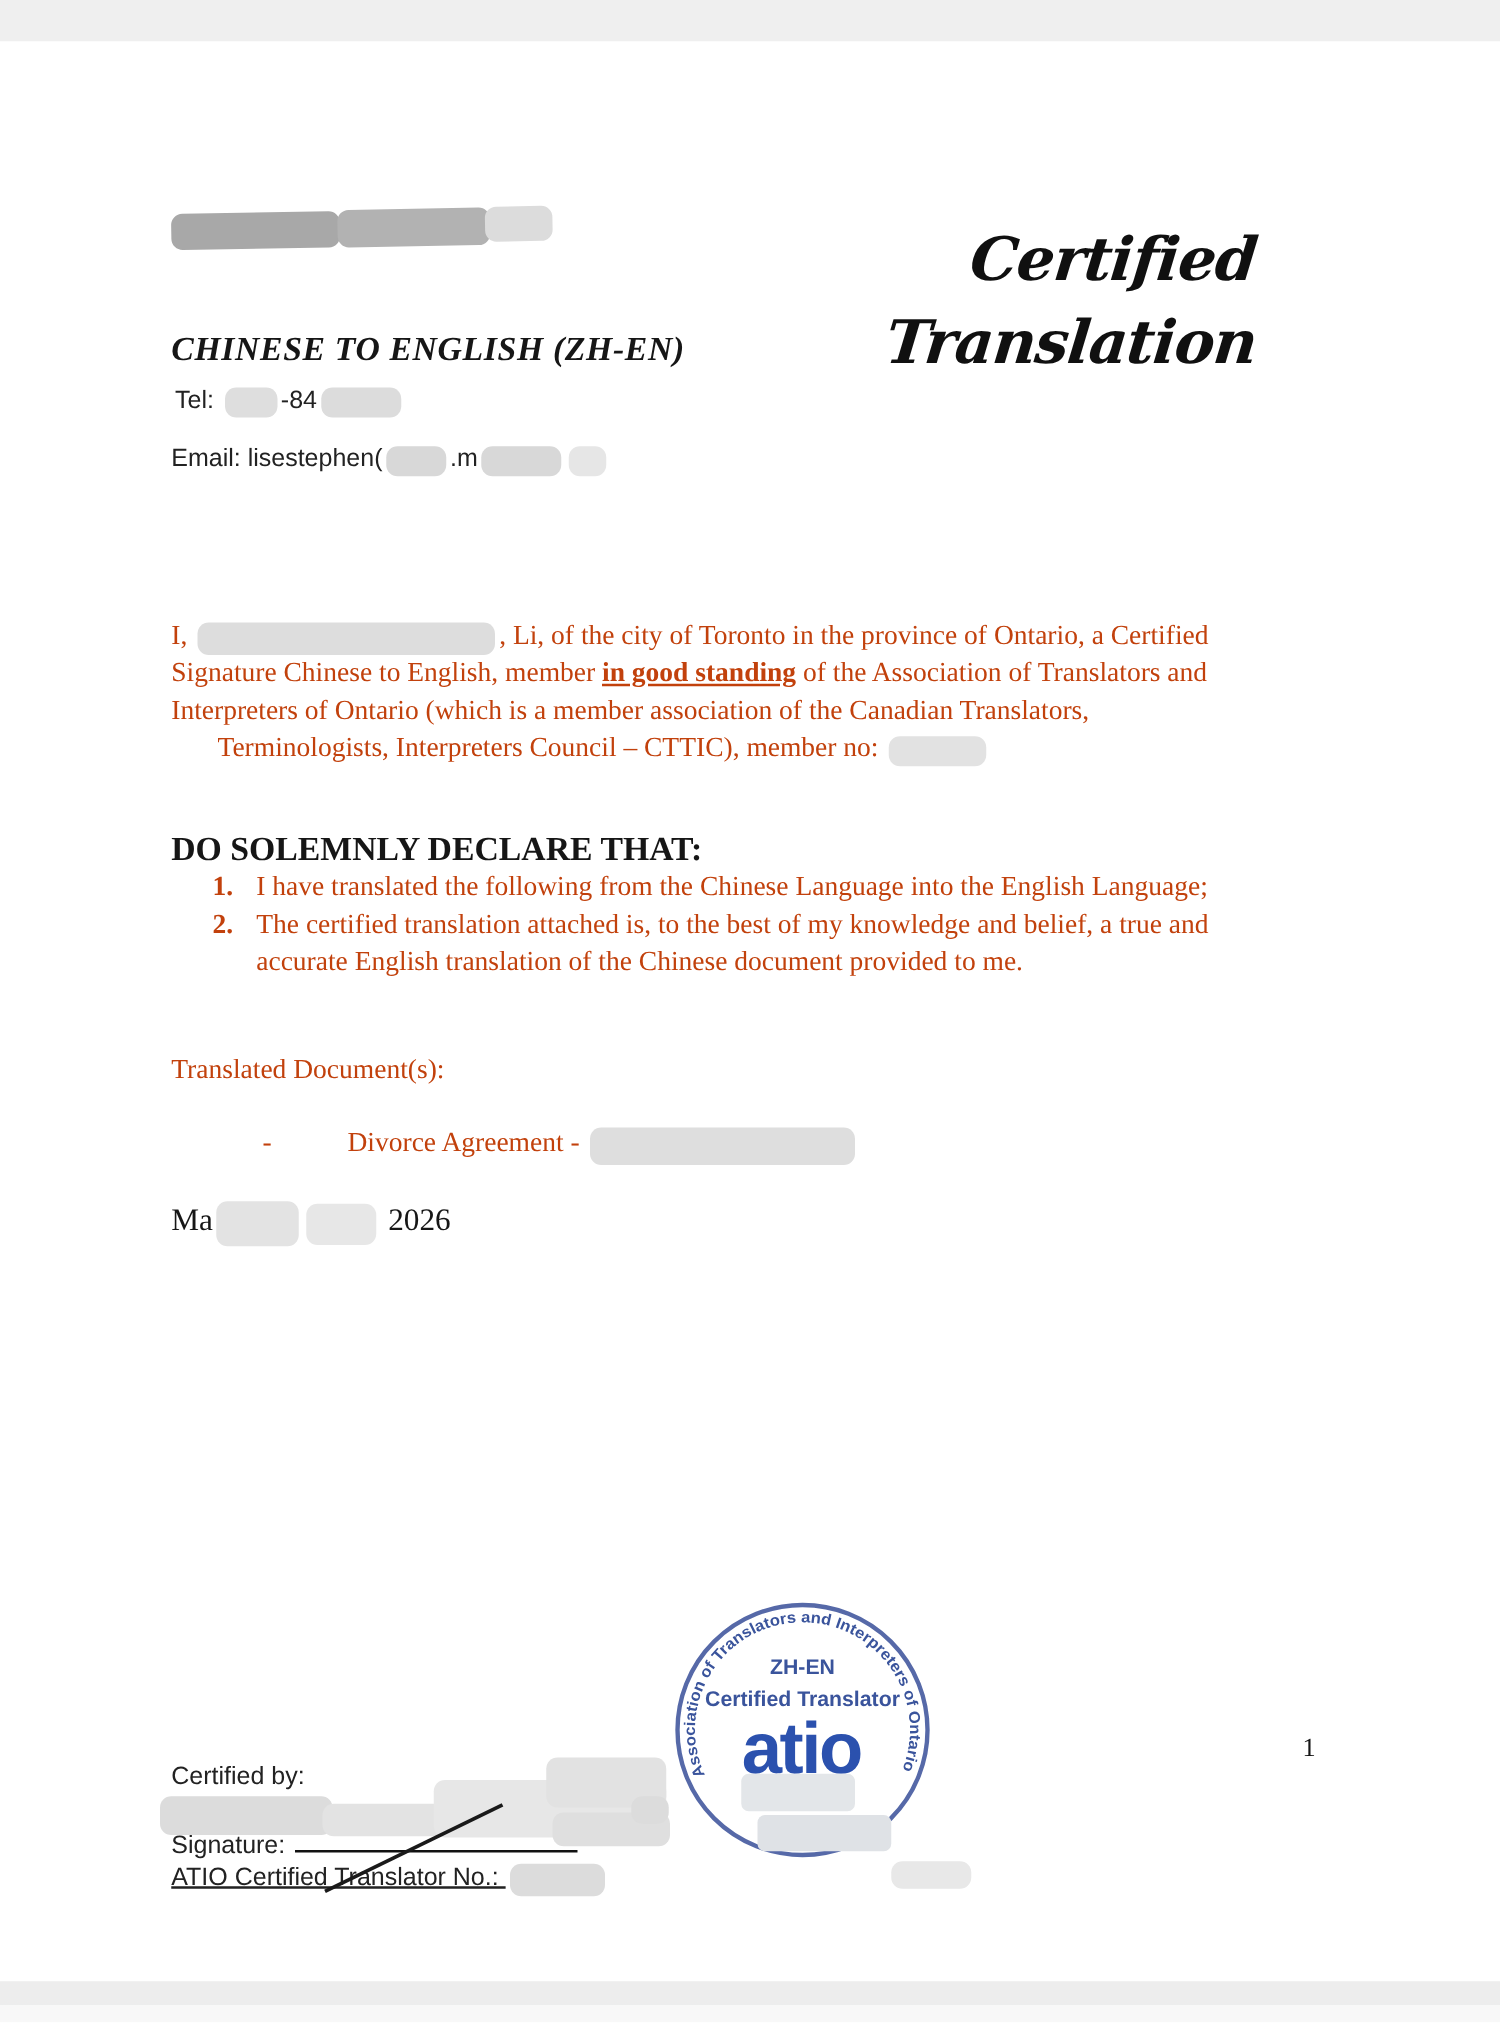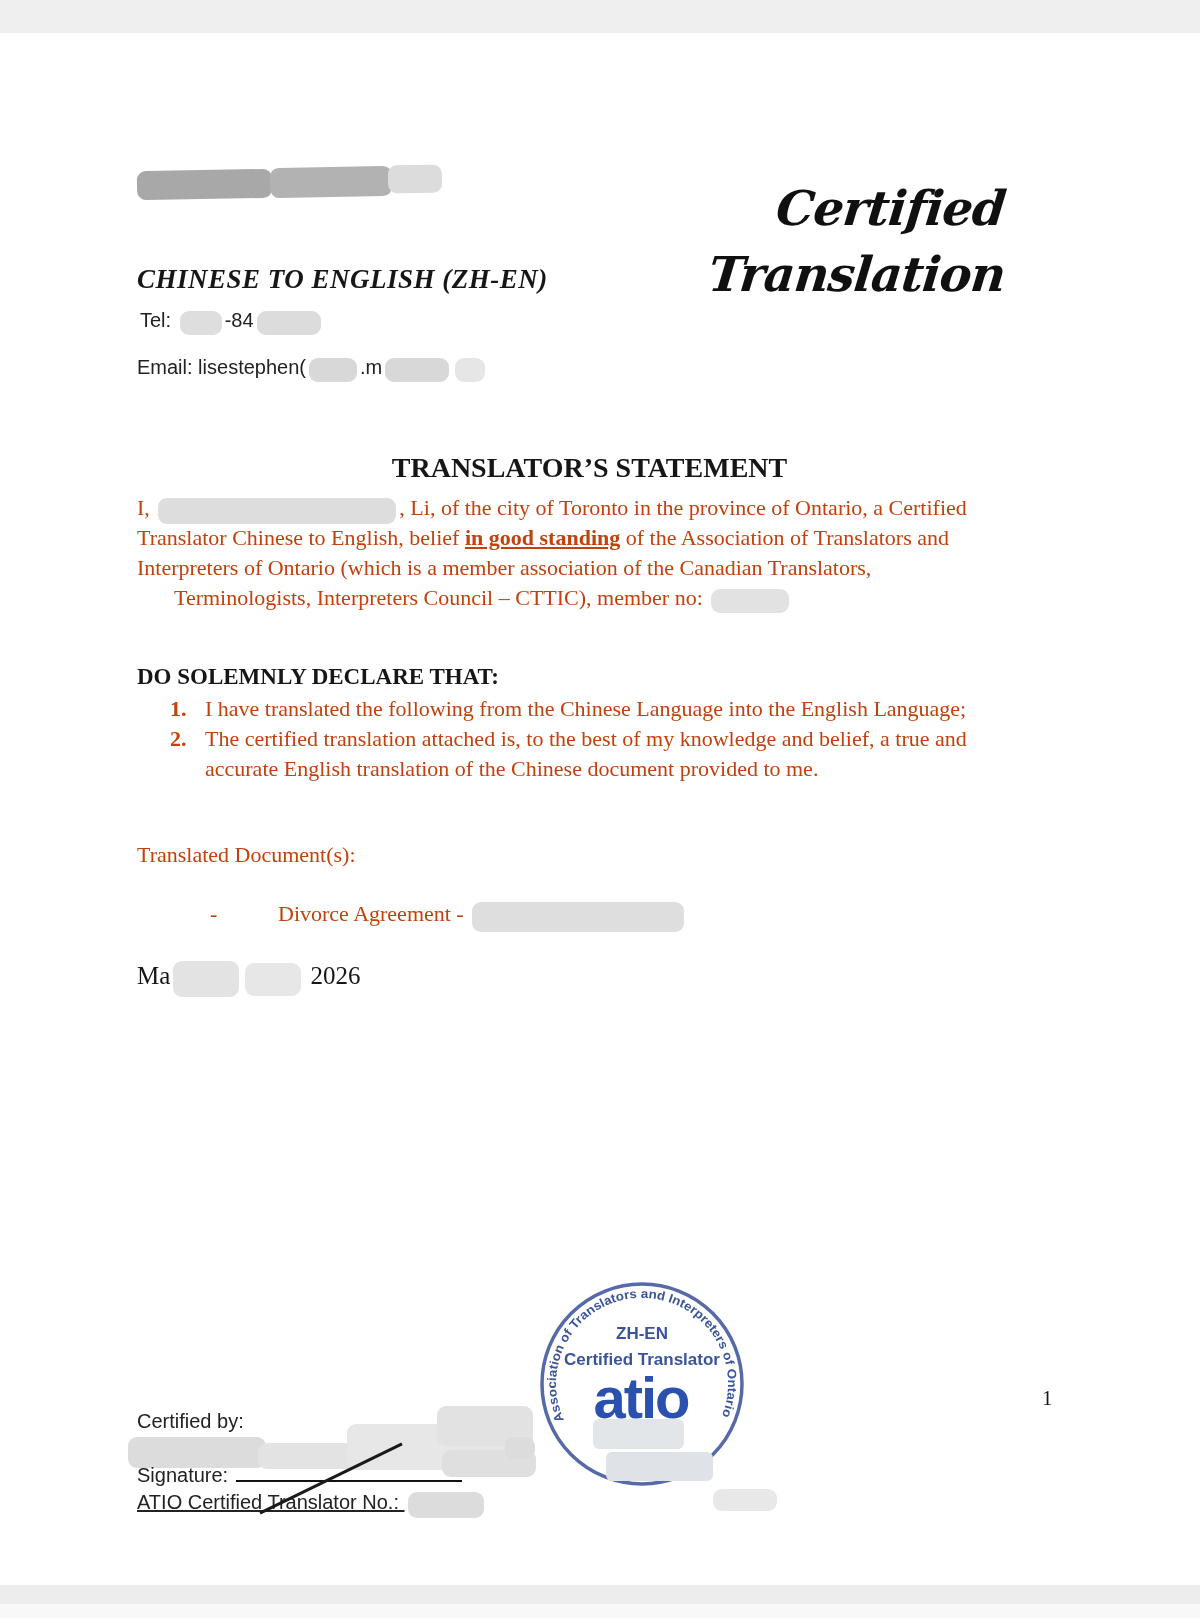--- a/index.html
+++ b/index.html
@@ -29,27 +29,26 @@
   <div class="band" style="top:1585px;height:19px;background:#ededed;"></div>
   <div class="band" style="top:1604px;height:14px;background:#f8f8f8;"></div>
 
   <div class="abs lh-head" style="left:137px;top:264px;">CHINESE TO ENGLISH (ZH-EN)</div>
   <div class="abs contact" style="left:140px;top:309px;"><span>Tel: </span><span class="redact" style="width: 42px; height: 24px; background: rgb(222, 222, 222);"></span><span>-84</span><span class="redact" style="width: 64px; height: 24px; background: rgb(220, 220, 220);"></span></div>
   <div class="abs contact" style="left:137px;top:356px;"><span>Email: lisestephen(</span><span class="redact" style="width: 48px; height: 24px; background: rgb(216, 216, 216);"></span><span>.m</span><span class="redact" style="width: 64px; height: 24px; background: rgb(216, 216, 216);"></span><span class="redact" style="width: 30px; height: 24px; background: rgb(230, 230, 230);"></span></div>
 
   <div class="abs badge-line" style="left:690px;top:180px;width:315px;text-align:right;">Certified</div>
   <div class="abs badge-line" style="left:690px;top:246px;width:315px;text-align:right;">Translation</div>
 
-  <div class="abs h-center" style="left:137px;top:452px;width:905px;font-size:28px;font-weight:bold;">TRANSLATOR’S STATEMENT</div>
   <div class="abs body-text" style="left:137px;top:495px;"><span>I, </span><span class="redact" style="width: 238px; height: 26px; background: rgb(221, 221, 221);"></span><span>, Li, of the city of Toronto in the province of Ontario, a Certified</span></div>
-  <div class="abs body-text" style="left:137px;top:525px;"><span>Translator Chinese to English, belief </span><span style="font-weight: bold; text-decoration: underline;">in good standing</span><span> of the Association of Translators and</span></div>
+  <div class="abs body-text" style="left:137px;top:525px;"><span>Signature Chinese to English, member </span><span style="font-weight: bold; text-decoration: underline;">in good standing</span><span> of the Association of Translators and</span></div>
   <div class="abs body-text" style="left:137px;top:555px;"><span>Interpreters of Ontario (which is a member association of the Canadian Translators,</span></div>
   <div class="abs body-text" style="left:133px;top:585px;margin-left:41px;"><span>Terminologists, Interpreters Council – CTTIC), member no: </span><span class="redact" style="width: 78px; height: 24px; background: rgb(226, 226, 226);"></span></div>
 
-  <div class="abs" style="left:137px;top:664px;font-size:23px;font-weight:bold;">DO SOLEMNLY DECLARE THAT:</div>
+  <div class="abs" style="left:137px;top:664px;font-size:27px;font-weight:bold;">DO SOLEMNLY DECLARE THAT:</div>
   <div class="abs num body-text" style="left:170px;top:696px;">1.</div>
   <div class="abs body-text" style="left:205px;top:696px;">I have translated the following from the Chinese Language into the English Language;</div>
   <div class="abs num body-text" style="left:170px;top:726px;">2.</div>
   <div class="abs body-text" style="left:205px;top:726px;">The certified translation attached is, to the best of my knowledge and belief, a true and</div>
   <div class="abs body-text" style="left:205px;top:756px;">accurate English translation of the Chinese document provided to me.</div>
 
   <div class="abs body-text" style="left:137px;top:842px;">Translated Document(s):</div>
   <div class="abs body-text" style="left:210px;top:901px;">-</div>
   <div class="abs body-text" style="left:278px;top:901px;"><span>Divorce Agreement - </span><span class="redact" style="width: 212px; height: 30px; background: rgb(222, 222, 222);"></span></div>
 

